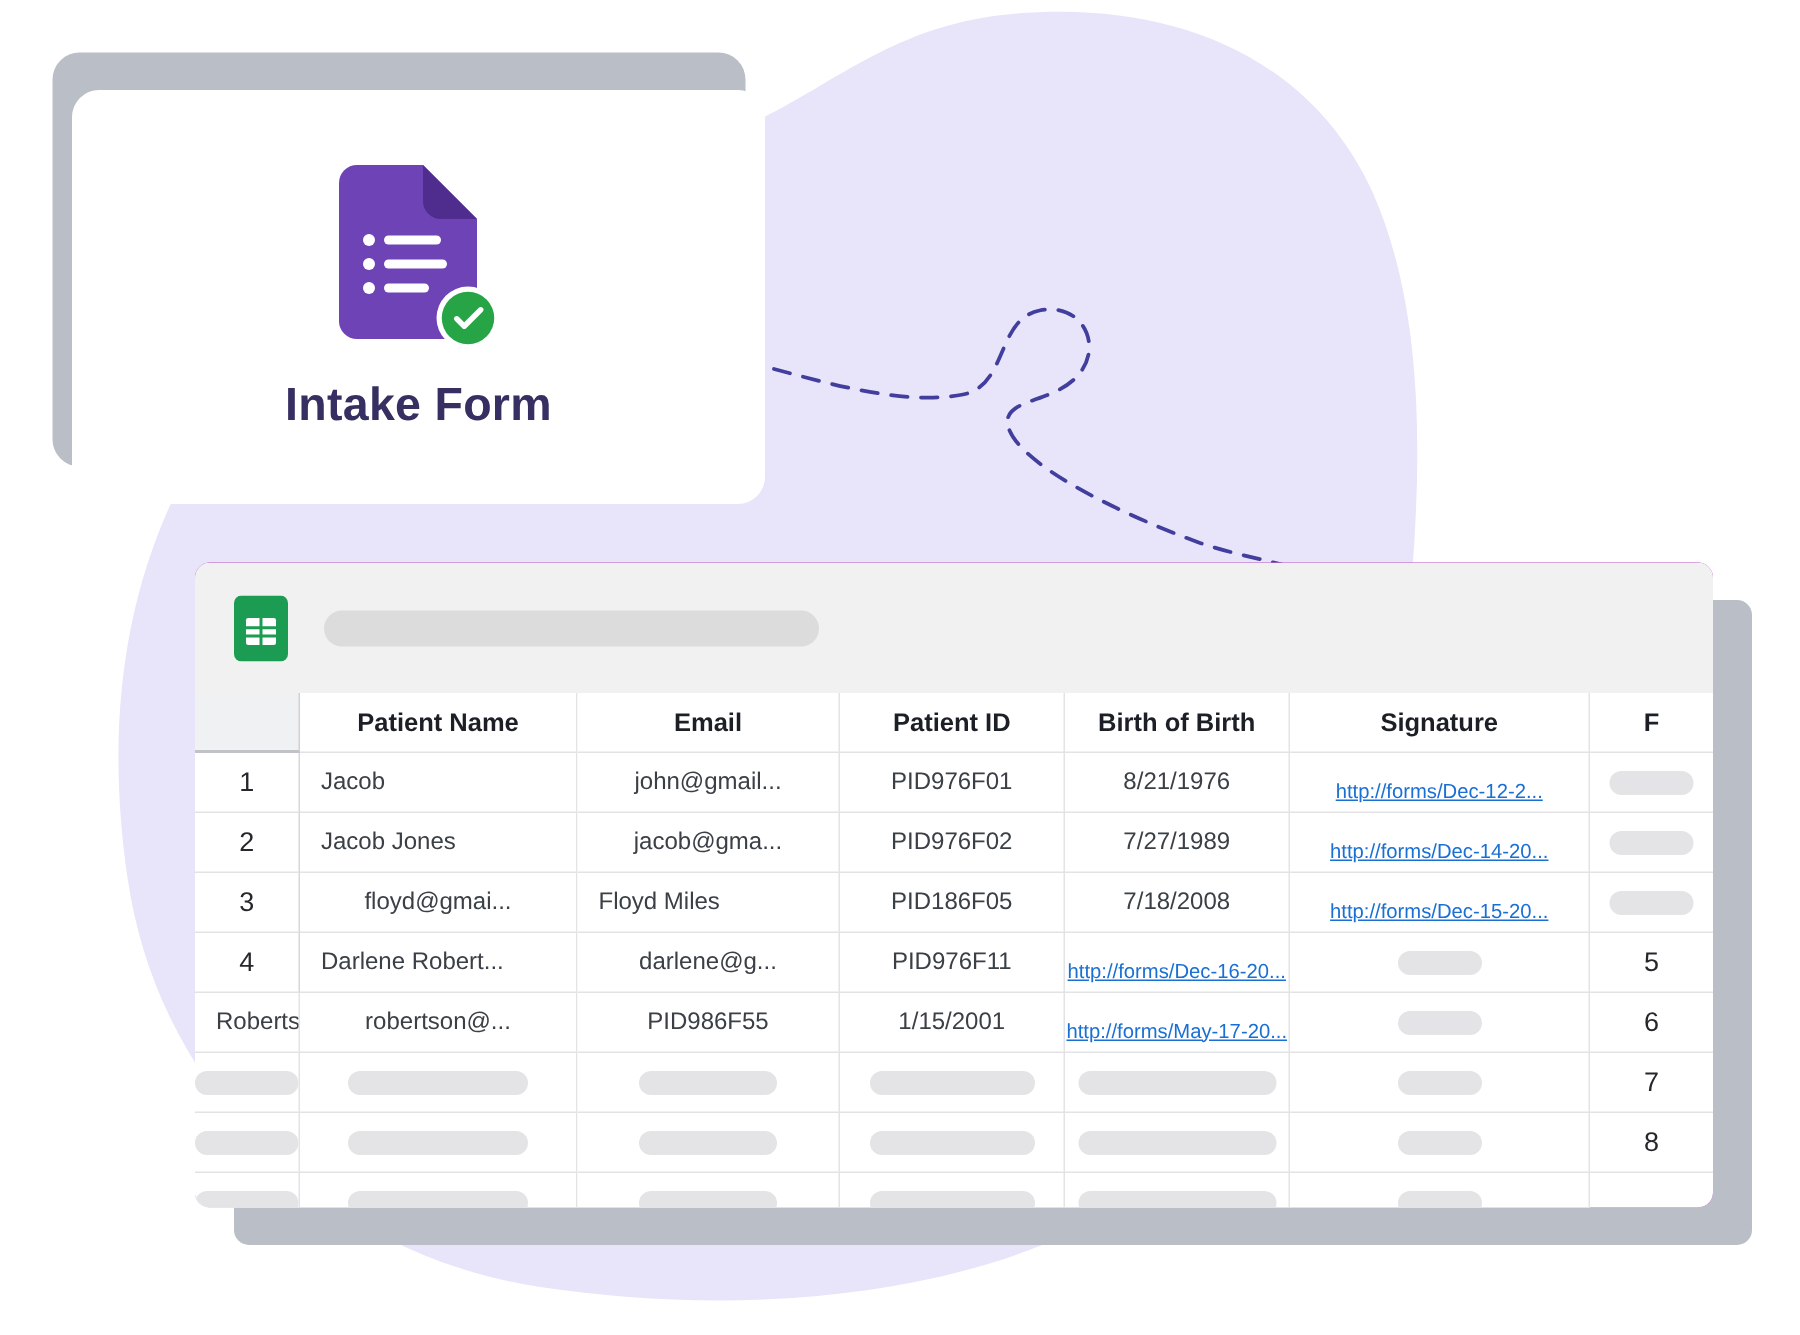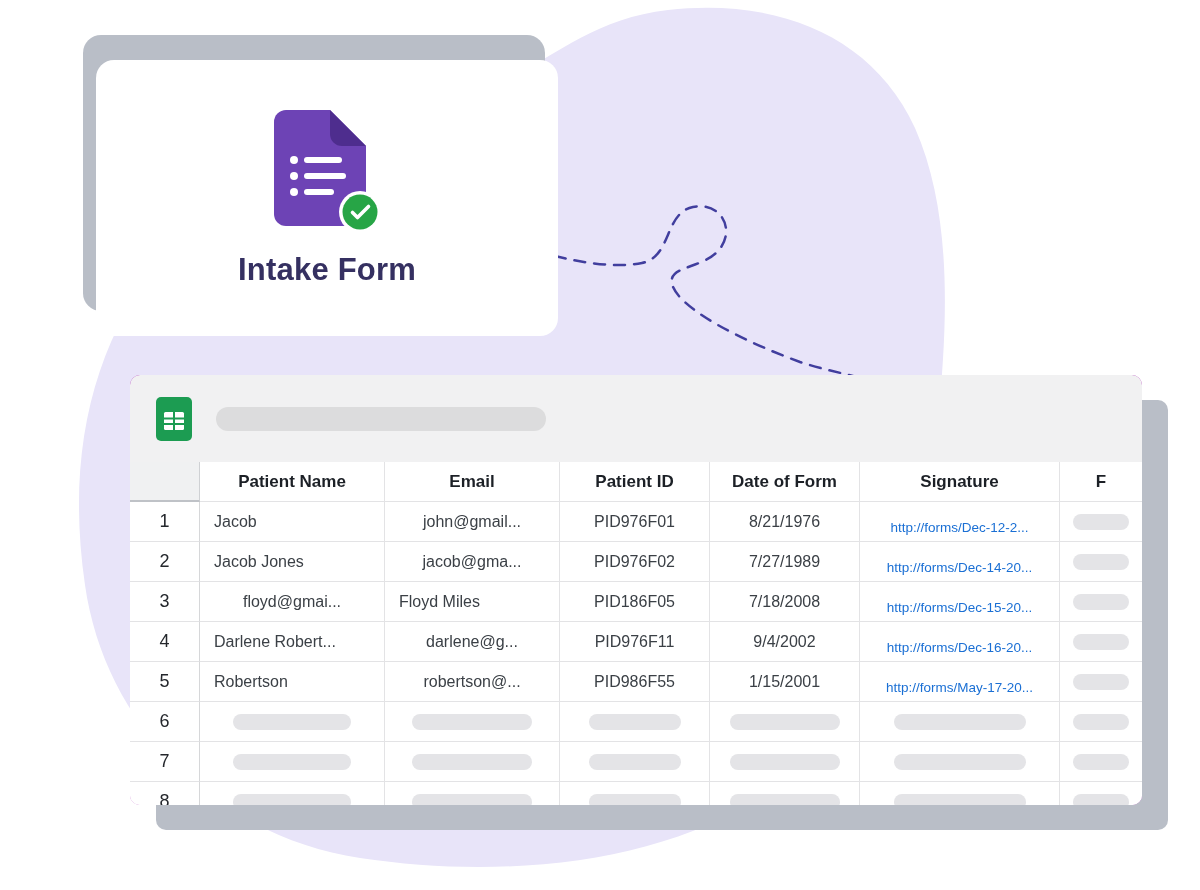--- a/index.html
+++ b/index.html
@@ -8,21 +8,21 @@
     background:#ffffff; font-family:"Liberation Sans", sans-serif;
   }
   .bg-svg { position:absolute; left:0; top:0; z-index:0; }
 
   
   .form-card {
     position:absolute; left:48px; top:60px; width:462px; height:276px;
     background:#ffffff; border-radius:18px;
     box-shadow:-13px -25px 0 0 #b9bec7;
     display:flex; flex-direction:column; align-items:center; justify-content:center;
-    gap:16px; z-index:2;margin-left:48px;
+    gap:16px; z-index:2;
   }
   .form-card .card-title {
     font-size:31px; font-weight:bold; color:#353061; letter-spacing:0.2px;
   }
 
   
   .sheet {
     position:absolute; left:130px; top:375px; width:1012px; height:430px;
     background:#a21caf; border-radius:10px;
     box-shadow:26px 25px 0 0 #b9bec7;
@@ -45,21 +45,21 @@
     border-right:1px solid #e3e3e5; border-bottom:1px solid #e3e3e5;
     display:flex; align-items:center; justify-content:center;
     font-size:16px; color:#3b4046; overflow:hidden; white-space:nowrap;
     background:#ffffff;
   }
   .cell:nth-child(7n) { border-right:none; }
   .corner { background:#f0f1f2; border-bottom:2px solid #bfc2c7; border-right:1px solid #cfd1d4; }
   .head   { font-weight:bold; font-size:17px; color:#1c2026; }
   .num    { font-size:18px; color:#24272c; border-right:1px solid #d6d7d9; }
   .name   { justify-content:flex-start; padding-left:14px; }
-  .link   { color:#1a6fd4; font-size:13.5px; cursor:pointer;margin-top:11px; }
+  .link   { color:#1a6fd4; font-size:13.5px; text-decoration:underline; cursor:pointer;margin-top:11px; }
   .pill   { background:#e4e4e7; border-radius:8px; height:16px; display:inline-block; }
   .pill-name { width:118px; }
   .pill-email{ width:120px; }
   .pill-pid  { width:92px; }
   .pill-dob  { width:110px; }
   .pill-sig  { width:132px; }
   .pill-f    { width:56px; }
 </style>
 </head>
 <body>
@@ -117,21 +117,21 @@
       </svg>
       <div class="toolbar-placeholder"></div>
     </div>
 
     <div class="grid">
 
       <div class="cell corner"></div>
       <div class="cell head">Patient Name</div>
       <div class="cell head">Email</div>
       <div class="cell head">Patient ID</div>
-      <div class="cell head">Date of Form</div>
+      <div class="cell head">Birth of Birth</div>
       <div class="cell head">Signature</div>
       <div class="cell head">F</div>
 
       <div class="cell num">1</div>
       <div class="cell name">Jacob</div>
       <div class="cell">john@gmail...</div>
       <div class="cell">PID976F01</div>
       <div class="cell">8/21/1976</div>
       <div class="cell">
           <a class="link">http://forms/Dec-12-2...</a>
@@ -161,21 +161,20 @@
           <a class="link">http://forms/Dec-15-20...</a>
         </div>
       <div class="cell">
           <span class="pill pill-f"></span>
         </div>
 
       <div class="cell num">4</div>
       <div class="cell name">Darlene Robert...</div>
       <div class="cell">darlene@g...</div>
       <div class="cell">PID976F11</div>
-      <div class="cell">9/4/2002</div>
       <div class="cell">
           <a class="link">http://forms/Dec-16-20...</a>
         </div>
       <div class="cell">
           <span class="pill pill-f"></span>
         </div>
 
       <div class="cell num">5</div>
       <div class="cell name">Robertson</div>
       <div class="cell">robertson@...</div>

